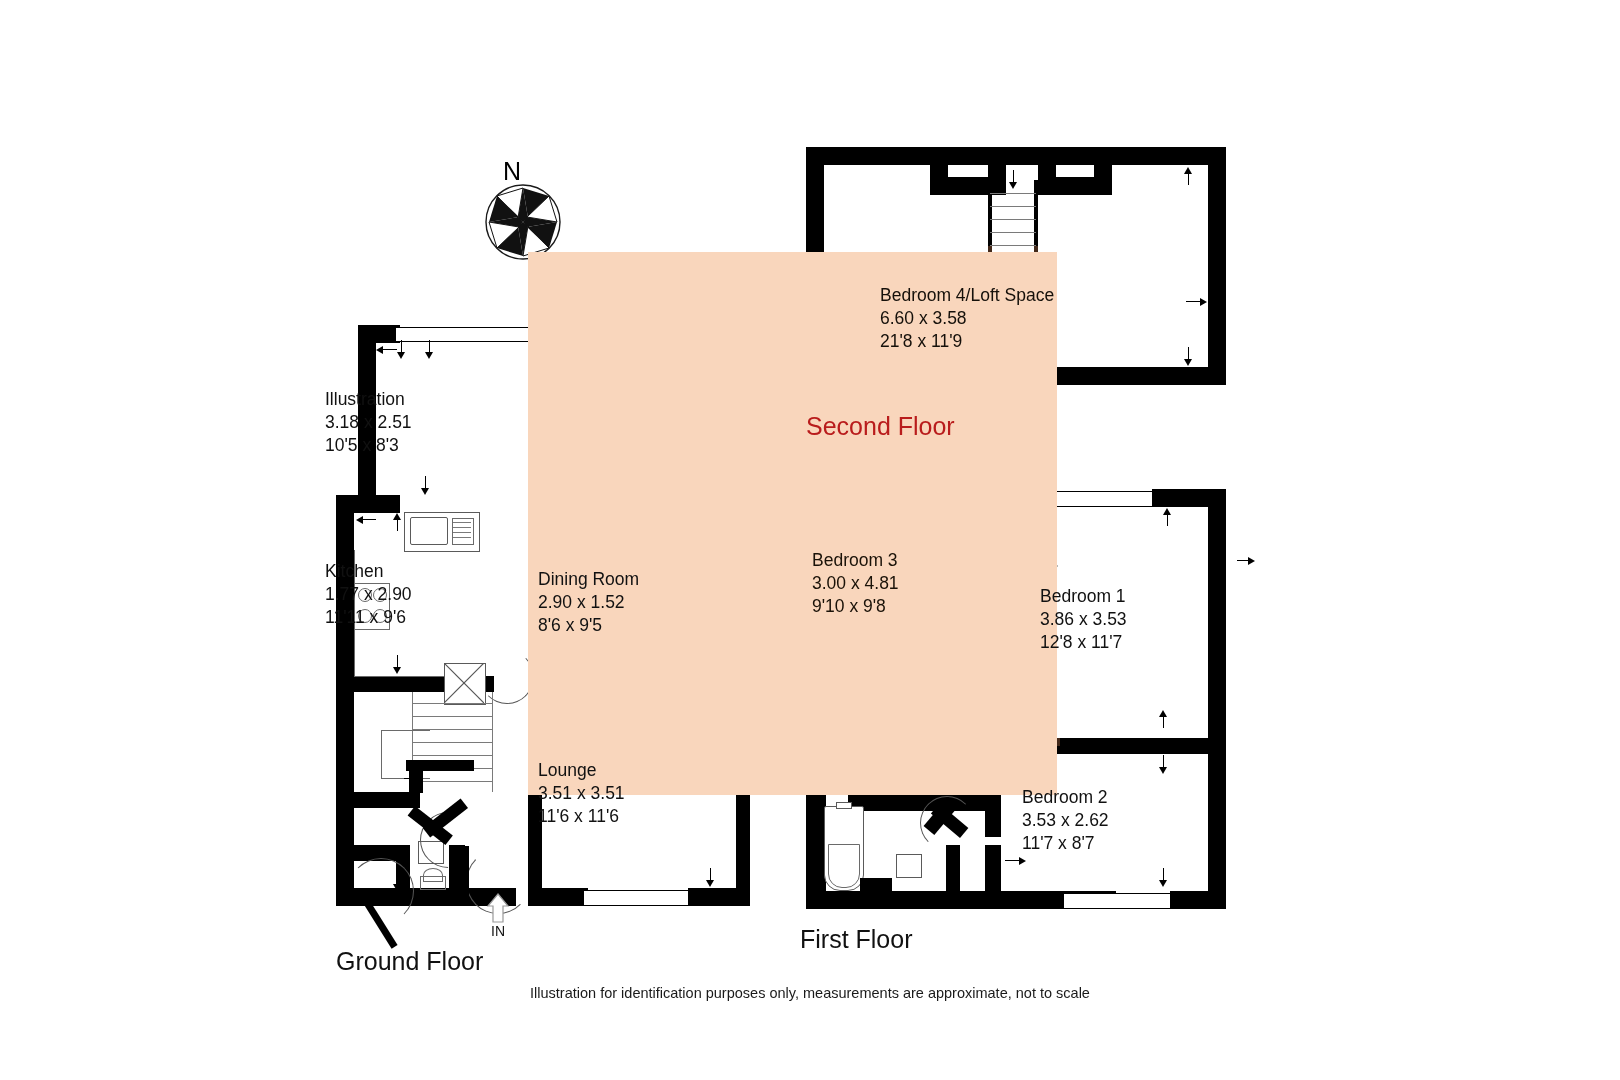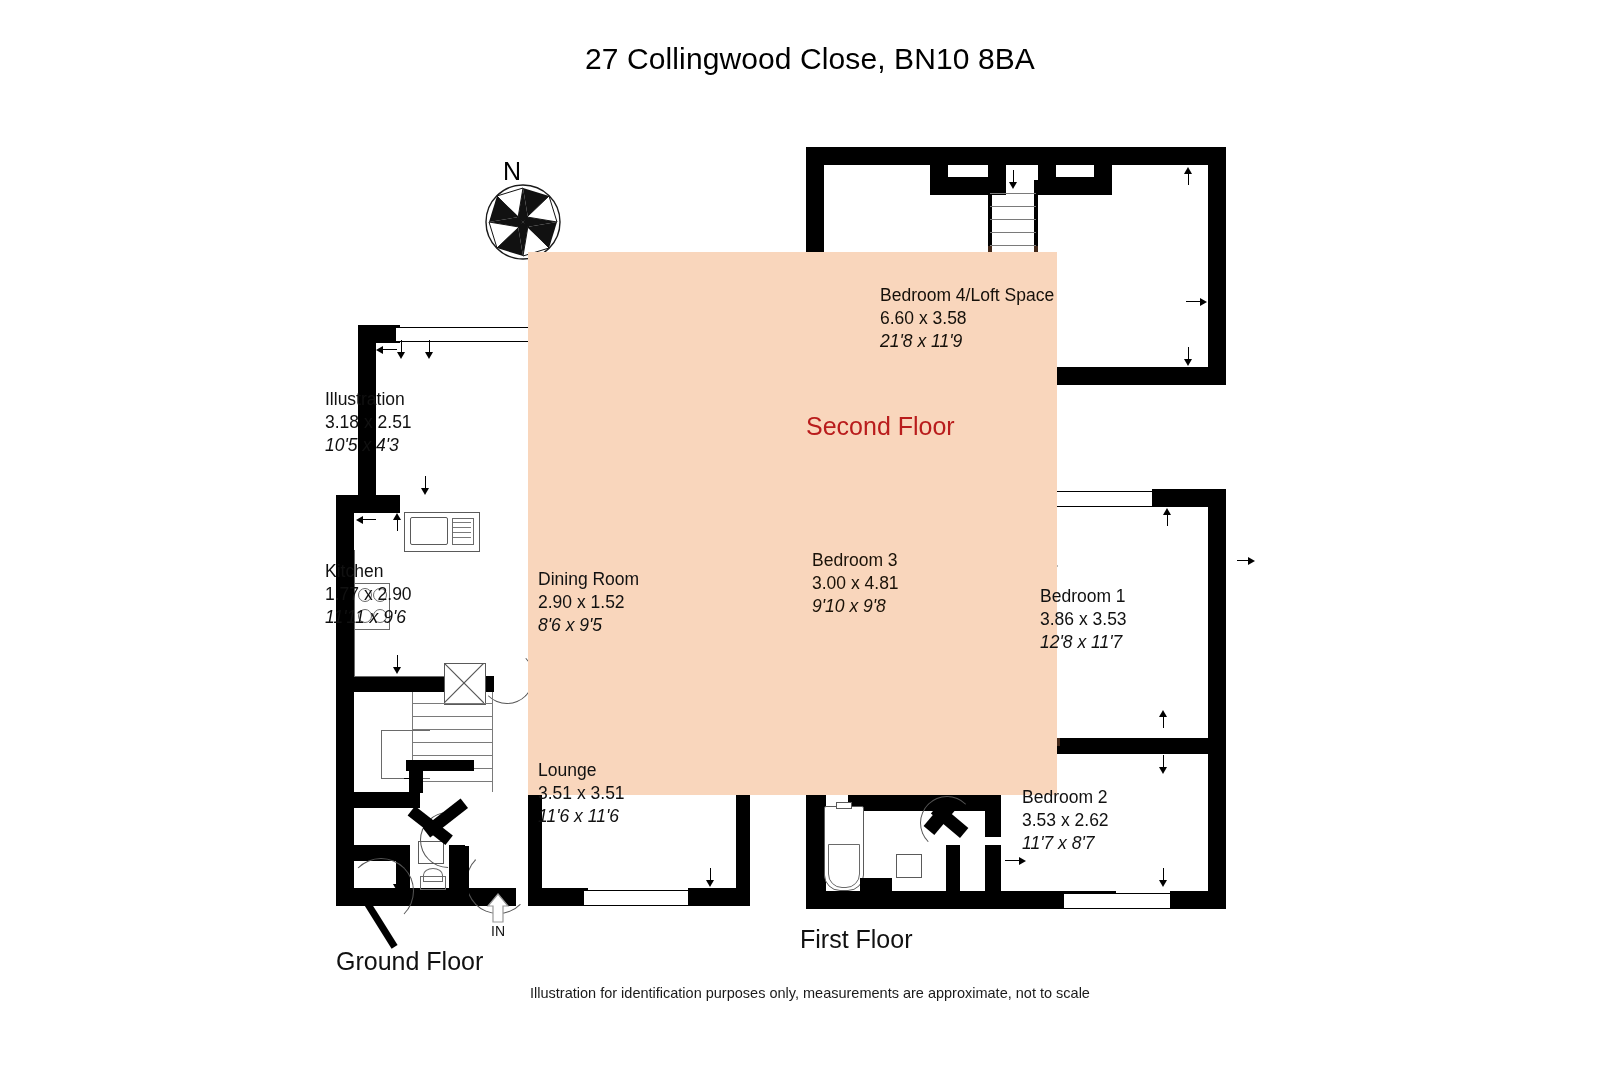--- a/index.html
+++ b/index.html
@@ -28,21 +28,21 @@
   .floor-cap{position:absolute; font-size:25px; color:#111; white-space:nowrap;}
   #cap-ground{left:336px; top:947px;}
   #cap-first{left:800px; top:925px;}
   #cap-second{left:806px; top:412px; color:#b91c1c;}
 
   
   .rlabel{position:absolute; text-align:left; color:#111; line-height:1.30;
           font-size:17.5px; white-space:nowrap;}
   .rlabel .nm{display:block;}
   .rlabel .d1{display:block;}
-  .rlabel .d2{display:block;font-style:italic;}
+  .rlabel .d2{display:block;}
 
   
   .wall{position:absolute; background:#000;}
   .wallD{position:absolute; background:#43291a;}
   .win{position:absolute; background:#fff; border-top:1.6px solid #000; border-bottom:1.6px solid #000;}
   .unit{position:absolute; background:#fff; border:1.3px solid #5a5a5a;}
   .unitL{position:absolute; border:1.3px solid #6a6a6a; background:transparent;}
   .stairline{position:absolute; background:#7a7a7a; height:1.2px;}
   .stairlineD{position:absolute; background:#8a6a55; height:1.2px;}
   .stairVert{position:absolute; background:#7a7a7a; width:1.2px;}
@@ -85,21 +85,20 @@
   .arc{position:absolute;border:1.2px solid #6b5243;border-radius:50%;
        border-right-color:transparent;border-top-color:transparent;background:transparent;}
   .arcK{position:absolute;border:1.2px solid #555;border-radius:50%;
        border-right-color:transparent;border-top-color:transparent;background:transparent;}
 </style>
 </head>
 <body>
 
 <div id="stage">
 
-  <div class="title">27 Collingwood Close, BN10 8BA</div>
 
   <div id="compass">
     <div class="n">N</div>
     <svg width="80" height="80" viewBox="0 0 80 80">
       <circle cx="40" cy="40" r="37" fill="none" stroke="#1a1a1a" stroke-width="1.4"></circle>
       <polygon points="40,6 45,36 40,40 35,36" fill="#111"></polygon>
       <polygon points="40,74 45,44 40,40 35,44" fill="#111"></polygon>
       <polygon points="6,40 36,45 40,40 36,35" fill="#111"></polygon>
       <polygon points="74,40 44,45 40,40 44,35" fill="#111"></polygon>
       <polygon points="40,6 35,36 14,14" fill="#fff" stroke="#111" stroke-width="1"></polygon>
@@ -465,21 +464,21 @@
   <div id="inmark">
     <svg width="24" height="30" style="position:absolute;left:8px;top:0;">
       <polygon points="12,1 22,13 17,13 17,29 7,29 7,13 2,13" fill="#ffffff" stroke="#999" stroke-width="1.2"></polygon>
     </svg>
     <div class="lbl">IN</div>
   </div>
 
   <div class="rlabel" style="left:325px;top:388px;width:290px;">
     <span class="nm">Illustration</span>
     <span class="d1">3.18 x 2.51</span>
-    <span class="d2">10'5 x 4'3</span>
+    <span class="d2">10'5 x 8'3</span>
   </div>
 
   <div class="rlabel" style="left:325px;top:560px;width:260px;">
     <span class="nm">Kitchen</span>
     <span class="d1">1.77 x 2.90</span>
     <span class="d2">11'11 x 9'6</span>
   </div>
 
   <div class="rlabel" style="left:538px;top:568px;width:220px;">
     <span class="nm">Dining Room</span>

